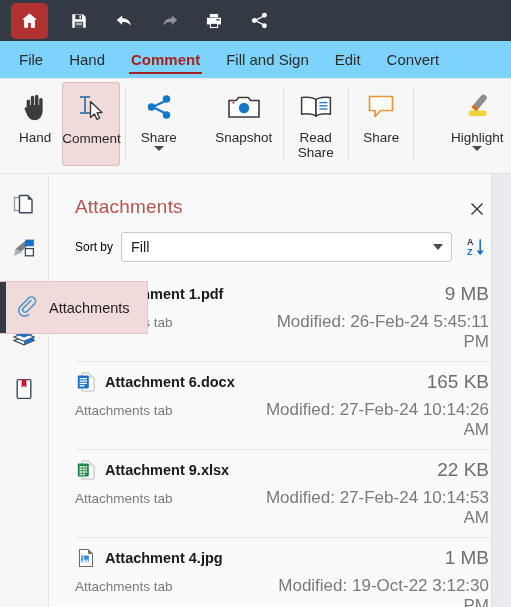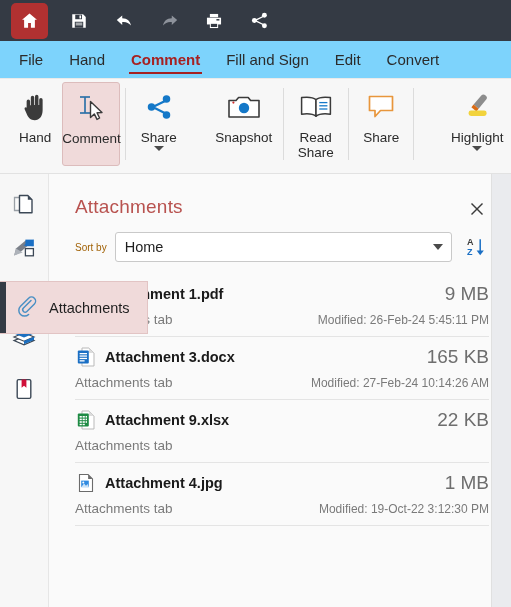--- a/index.html
+++ b/index.html
@@ -230,22 +230,22 @@
     justify-content: center;
     cursor: pointer;
     margin-top: 1px;
   }
   .sortrow {
     display: flex;
     align-items: center;
     padding: 11px 22px 0 26px;
   }
   .sort-label {
-    font-size: 10px;
-    color: #a16207;
+    font-size: 12px;
+    color: #000000;
     margin-right: 8px;
   }
   .sort-select {
     flex: 1;
     height: 30px;
     background: #ffffff;
     border: 1px solid #c9c9c9;
     border-radius: 3px;
     display: flex;
     align-items: center;
@@ -322,21 +322,21 @@
     margin-top: 7px;
     padding-left: 0;
   }
   .file-desc {
     font-size: 13.5px;
     color: #7a7a7a;
     width: 180px;
     flex: none;
   }
   .file-mod {
-    font-size: 12px;
+    font-size: 17px;
     color: #7a7a7a;
     flex: 1;
     text-align: right;
   }
 
   
   .gutter {
     position: absolute;
     right: 0; top: 0; bottom: 0;
     width: 19px;
@@ -557,21 +557,21 @@
               <line x1="2.5" y1="2.5" x2="13.5" y2="13.5"></line>
               <line x1="13.5" y1="2.5" x2="2.5" y2="13.5"></line>
             </g>
           </svg>
         </div>
       </div>
 
       <div class="sortrow">
         <div class="sort-label">Sort by</div>
         <div class="sort-select">
-          <div class="sort-value">Home</div>
+          <div class="sort-value">Fill</div>
           <div class="sel-caret"></div>
         </div>
         <div class="sort-dir">
           <svg width="22" height="22" viewBox="0 0 22 22">
             <text x="3" y="9.4" font-family="'Liberation Sans',sans-serif" font-size="9" font-weight="bold" fill="#3b3b3b">A</text>
             <text x="3" y="19" font-family="'Liberation Sans',sans-serif" font-size="9" font-weight="bold" fill="#1a6fc4">Z</text>
             <g stroke="#1a6fc4" stroke-width="1.5" fill="#1a6fc4">
               <line x1="16.2" y1="3.2" x2="16.2" y2="16.2"></line>
               <path d="M12.6 14.4 16.2 19.2 19.8 14.4z" stroke="none"></path>
             </g>
@@ -608,21 +608,21 @@
                 <path d="M12 1 17 6h-5z" fill="#dcdcdc"></path>
                 <rect x="0.8" y="3.6" width="11" height="13" rx="1" fill="#1a6fc4"></rect>
                 <g fill="#ffffff">
                   <rect x="2.6" y="6" width="7.4" height="1.3"></rect>
                   <rect x="2.6" y="8.4" width="7.4" height="1.3"></rect>
                   <rect x="2.6" y="10.8" width="7.4" height="1.3"></rect>
                   <rect x="2.6" y="13.2" width="5" height="1.3"></rect>
                 </g>
               </svg>
             </div>
-            <div class="file-name">Attachment 3.docx</div>
+            <div class="file-name">Attachment 6.docx</div>
             <div class="file-size">165 KB</div>
           </div>
           <div class="row-bot">
             <div class="file-desc">Attachments tab</div>
             <div class="file-mod">Modified: 27-Feb-24 10:14:26 AM</div>
           </div>
         </div>
 
         <div class="row">
           <div class="row-top">
@@ -644,20 +644,21 @@
                   <rect x="2.6" y="13.8" width="2.2" height="1.4"></rect>
                   <rect x="5.6" y="13.8" width="2.2" height="1.4"></rect>
                 </g>
               </svg>
             </div>
             <div class="file-name">Attachment 9.xlsx</div>
             <div class="file-size">22 KB</div>
           </div>
           <div class="row-bot">
             <div class="file-desc">Attachments tab</div>
+            <div class="file-mod">Modified: 27-Feb-24 10:14:53 AM</div>
           </div>
         </div>
 
         <div class="row">
           <div class="row-top">
             <div class="file-ico">
               <svg width="18" height="20" viewBox="0 0 18 20">
                 <path d="M2.5 1.5h8.6l4.4 4.4v12.6h-13z" fill="#ffffff" stroke="#6b6b6b" stroke-width="1.1"></path>
                 <path d="M11.1 1.5 15.5 5.9h-4.4z" fill="#6b6b6b"></path>
                 <rect x="4.2" y="7.6" width="7.6" height="6.6" fill="#2f8ae0"></rect>

